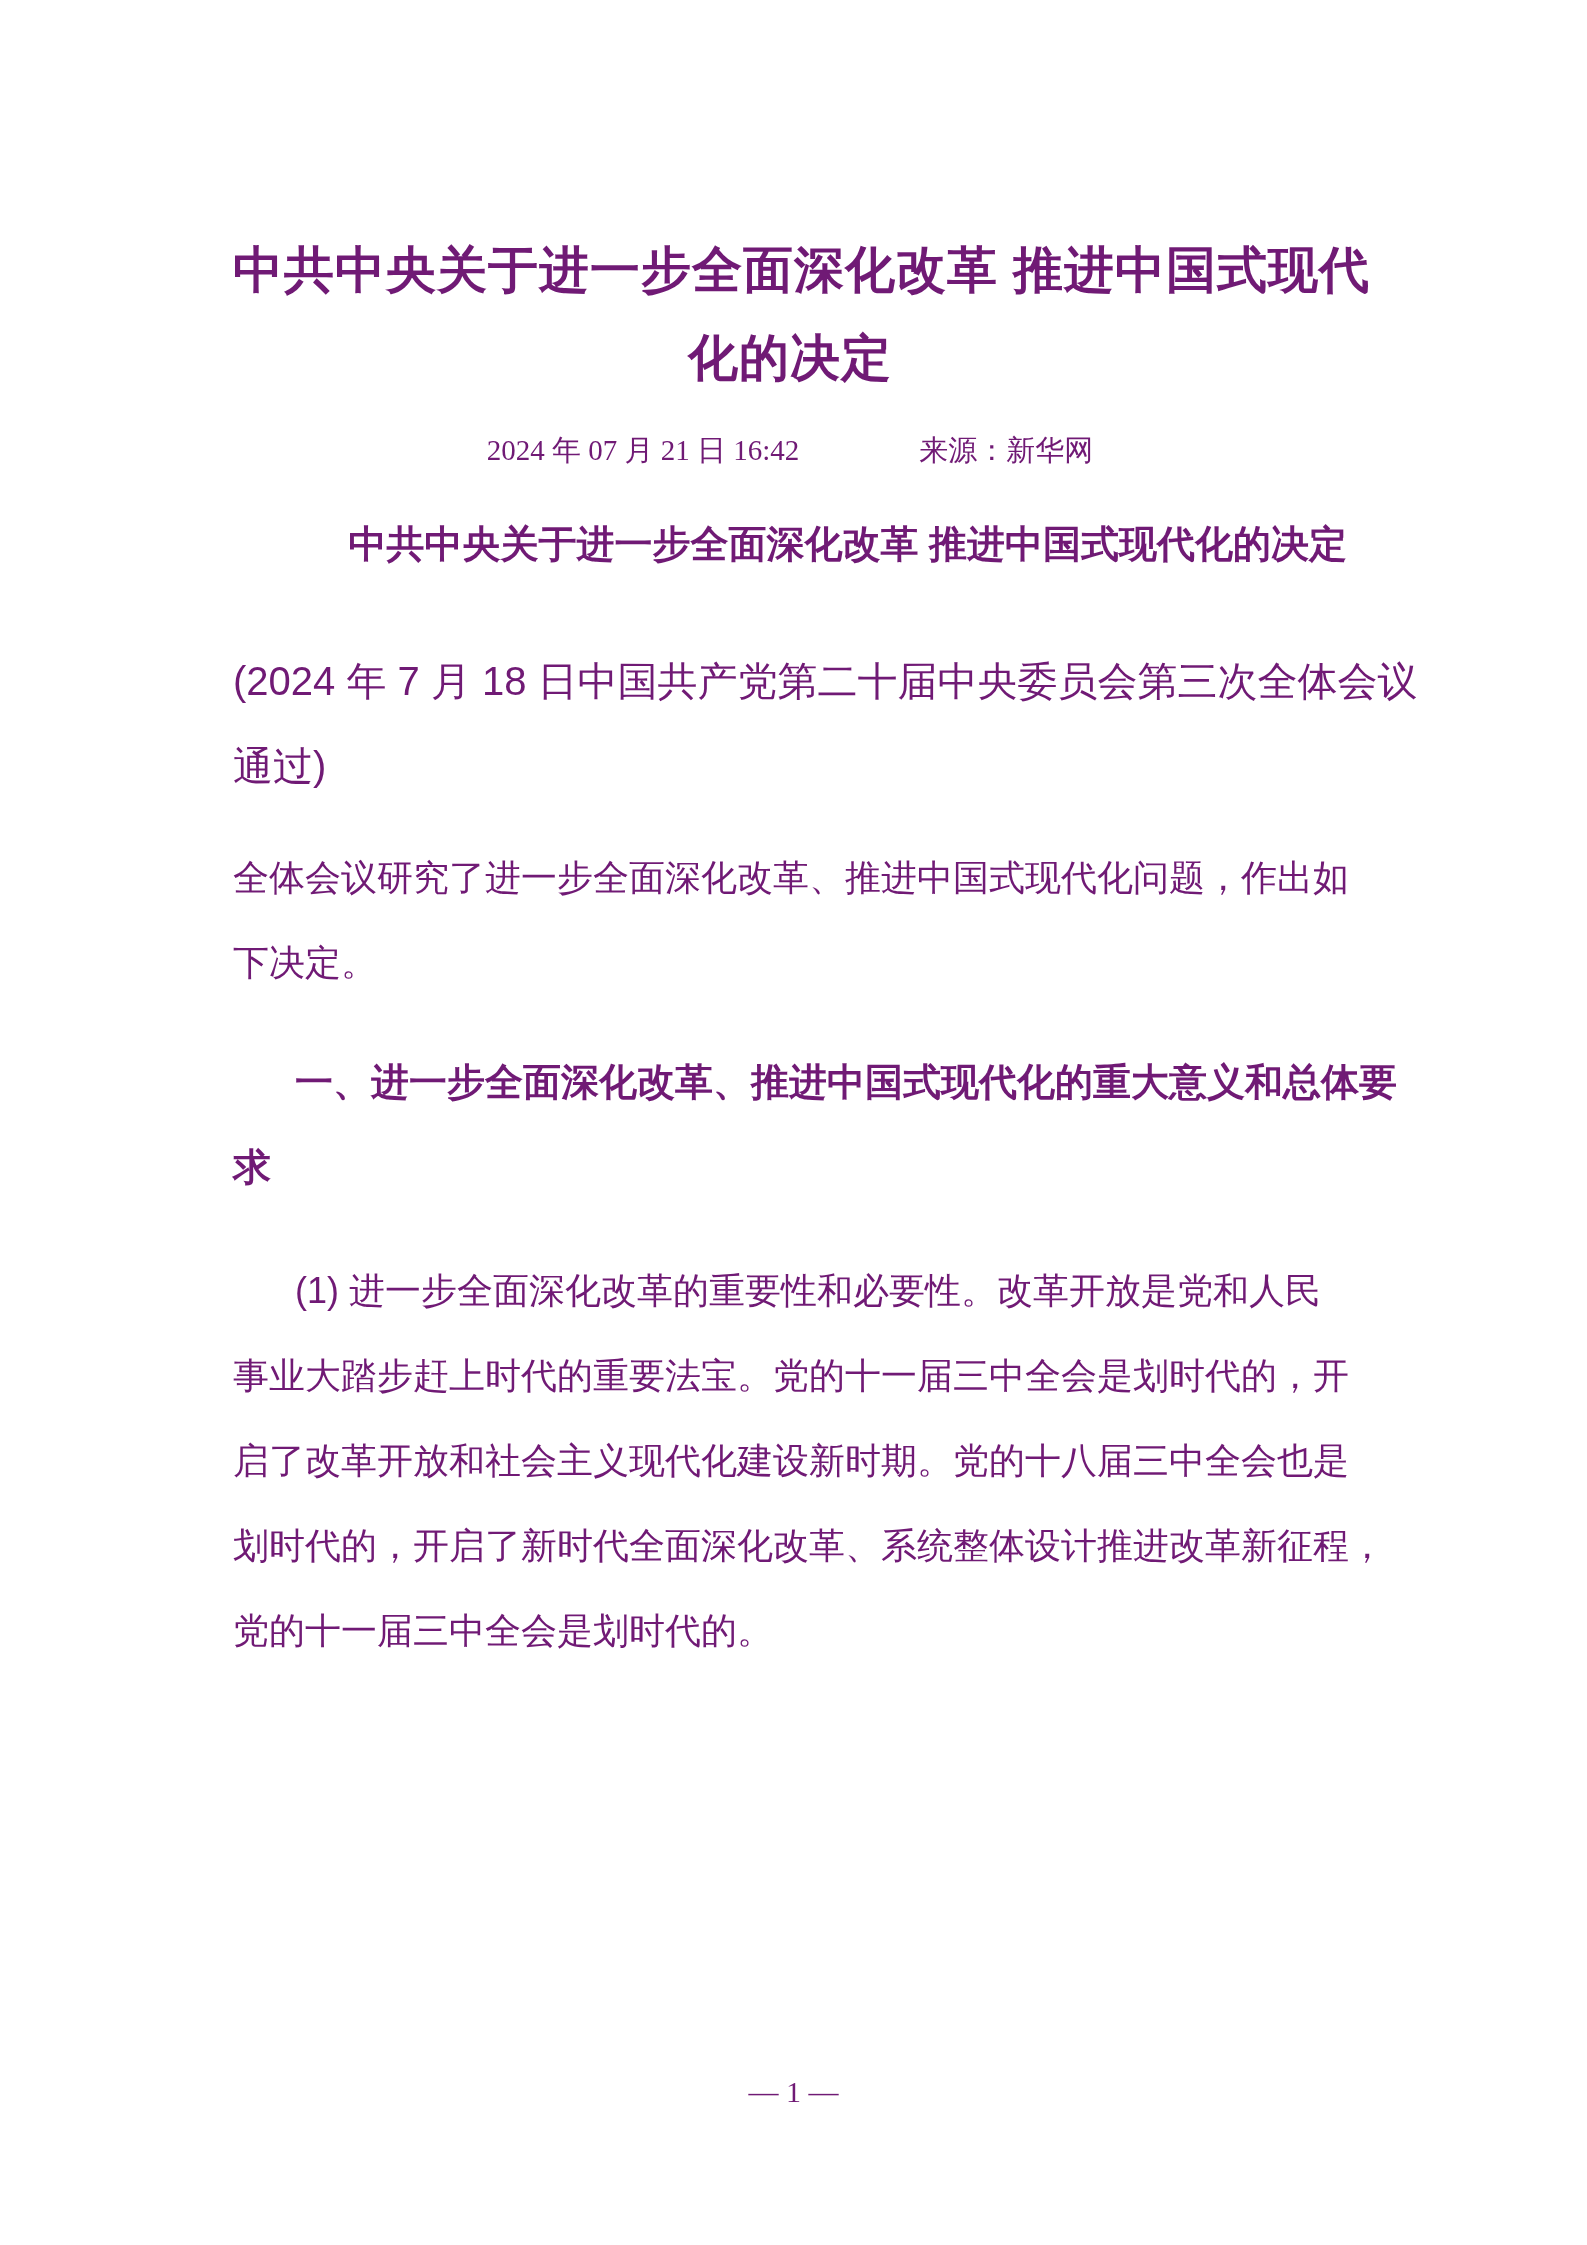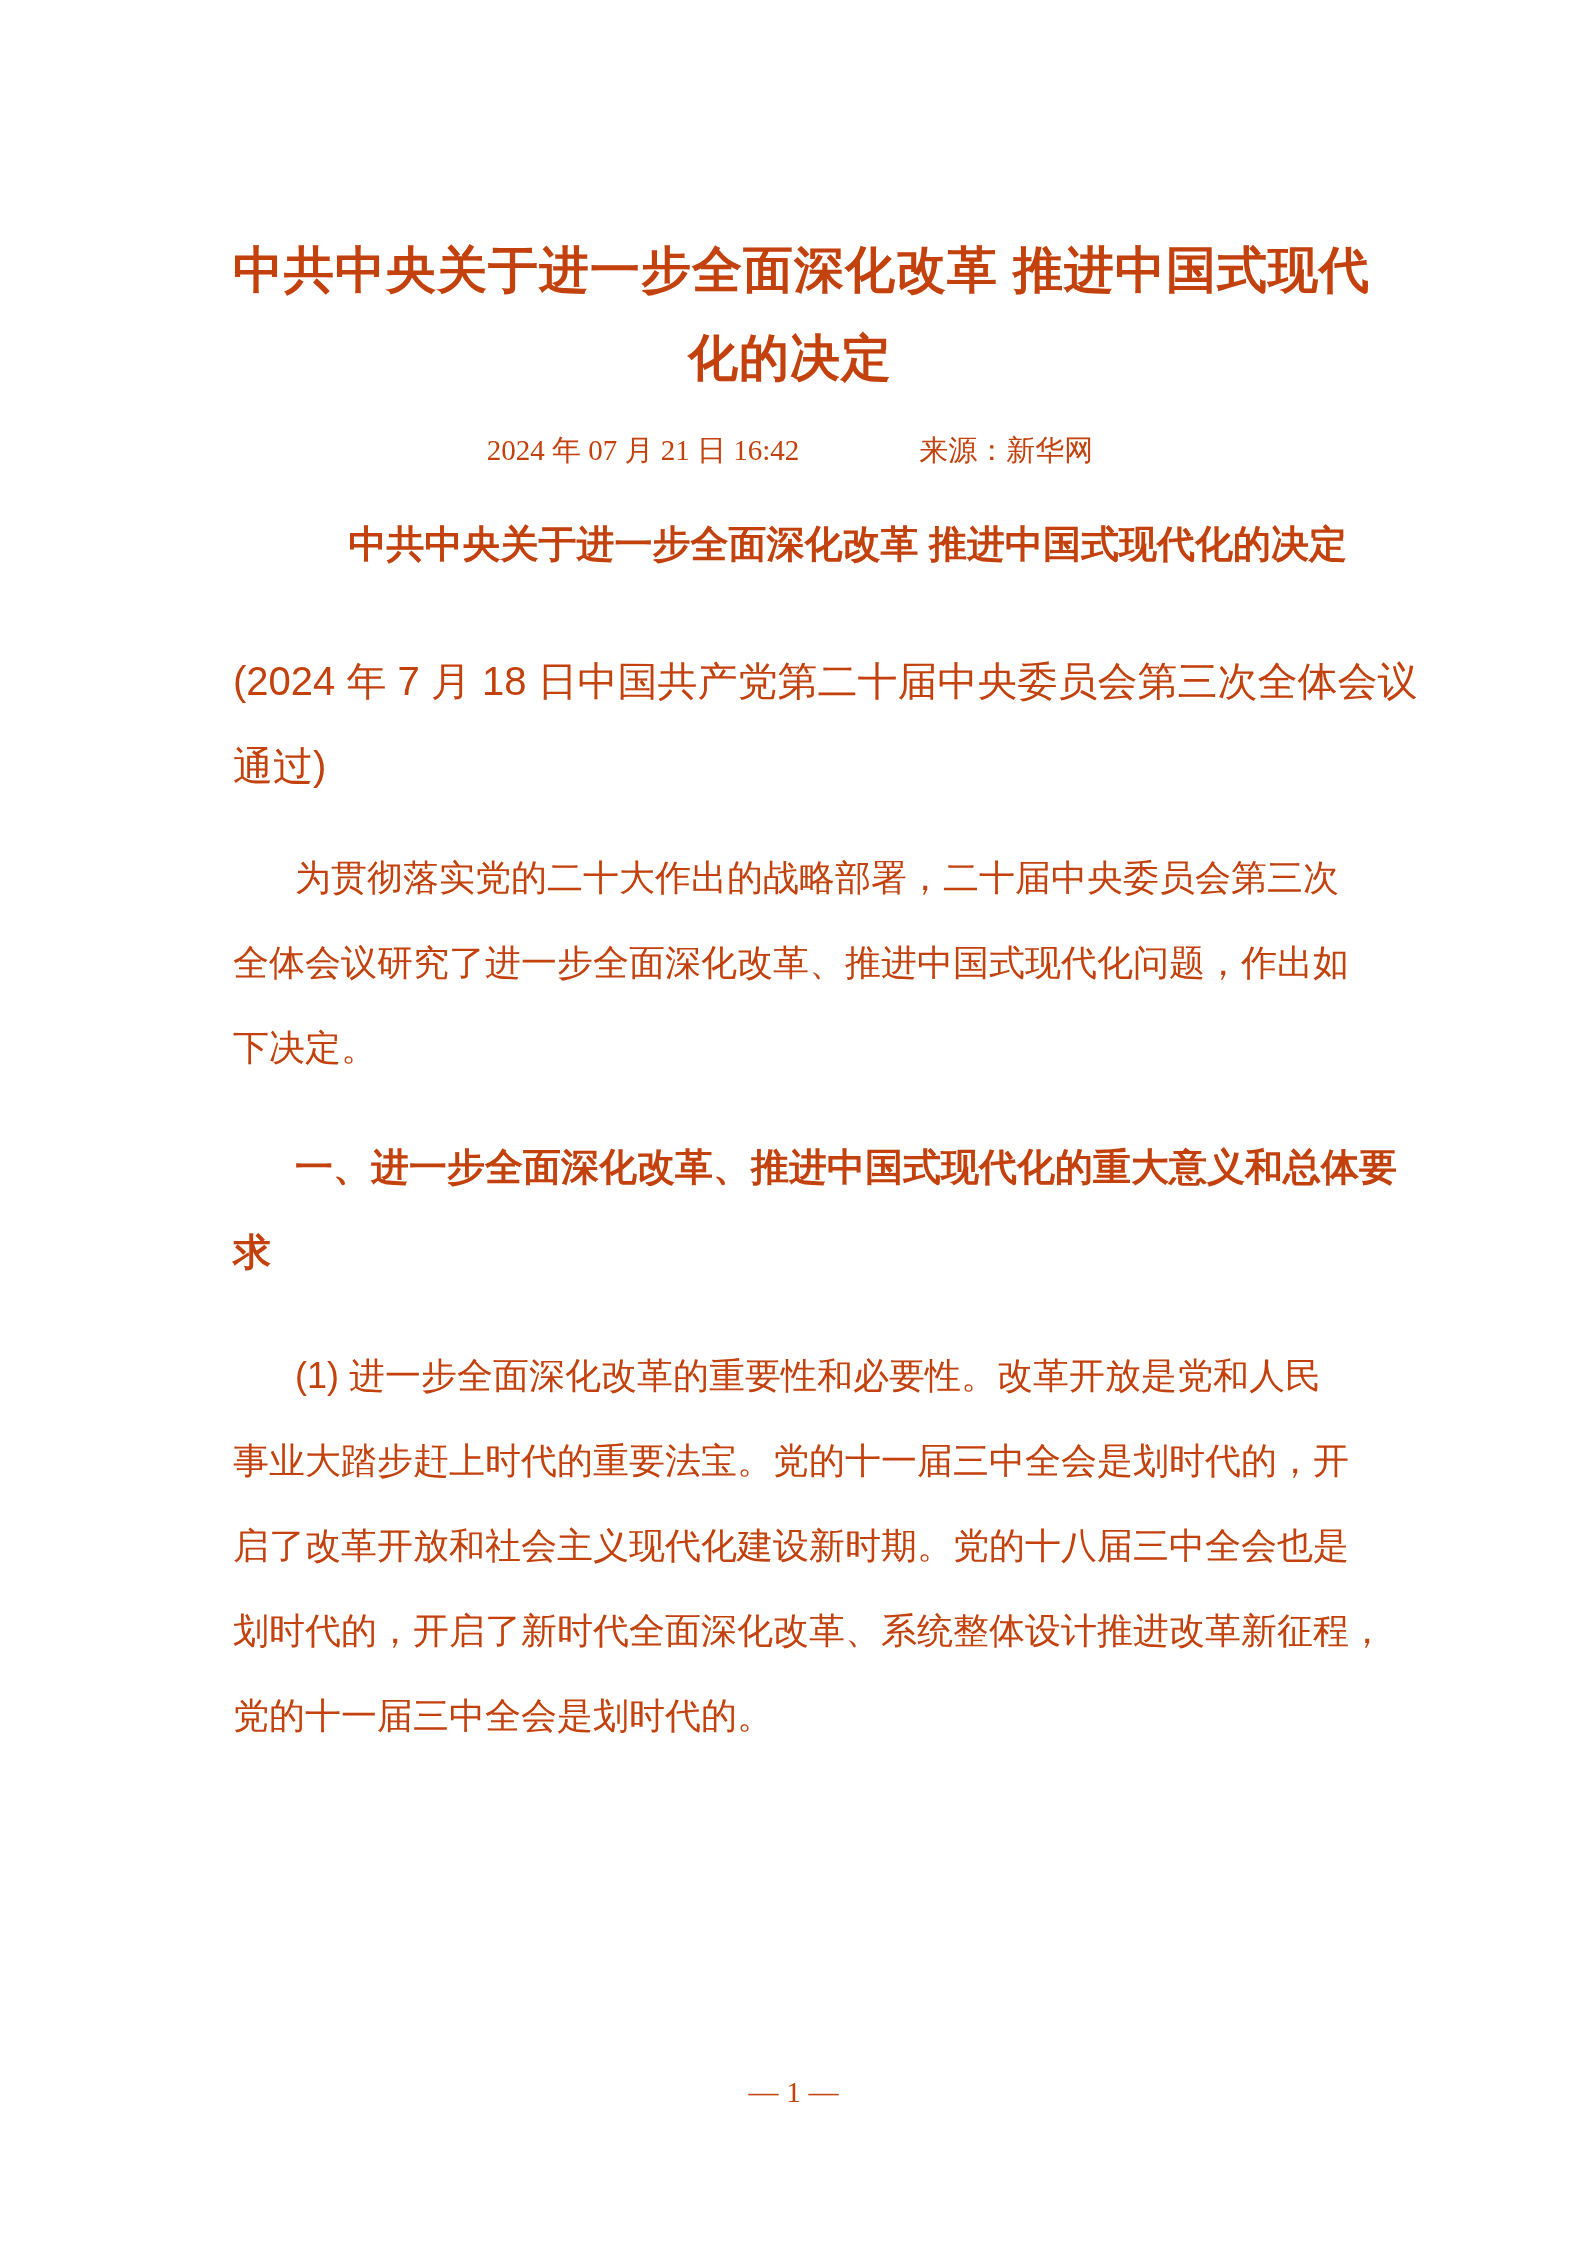--- a/index.html
+++ b/index.html
@@ -5,21 +5,21 @@
   html, body {
     margin: 0;
     padding: 0;
     background: #ffffff;
   }
   .page {
     position: relative;
     width: 1587px;
     height: 2245px;
     background: #ffffff;
-    color: #c2410c;
+    color: #701a75;
     font-family: "Liberation Sans", sans-serif;
     overflow: hidden;
     box-sizing: border-box;
     padding: 226px 240px 0 233px;
   }
   .line, .tline { white-space: nowrap; }
 
   
   .title {
     margin: 0;
@@ -106,21 +106,20 @@
 
 
   <p class="subtitle line">中共中央关于进一步全面深化改革 推进中国式现代化的决定</p>
 
   <div class="adoption">
     <div class="line">(2024 年 7 月 18 日中国共产党第二十届中央委员会第三次全体会议</div>
     <div class="line">通过)</div>
   </div>
 
   <div class="para para-intro">
-    <div class="line indent">为贯彻落实党的二十大作出的战略部署，二十届中央委员会第三次</div>
     <div class="line">全体会议研究了进一步全面深化改革、推进中国式现代化问题，作出如</div>
     <div class="line">下决定。</div>
   </div>
 
   <div class="para para-heading">
     <div class="line indent">一、进一步全面深化改革、推进中国式现代化的重大意义和总体要</div>
     <div class="line">求</div>
   </div>
 
   <div class="para para-item1">

